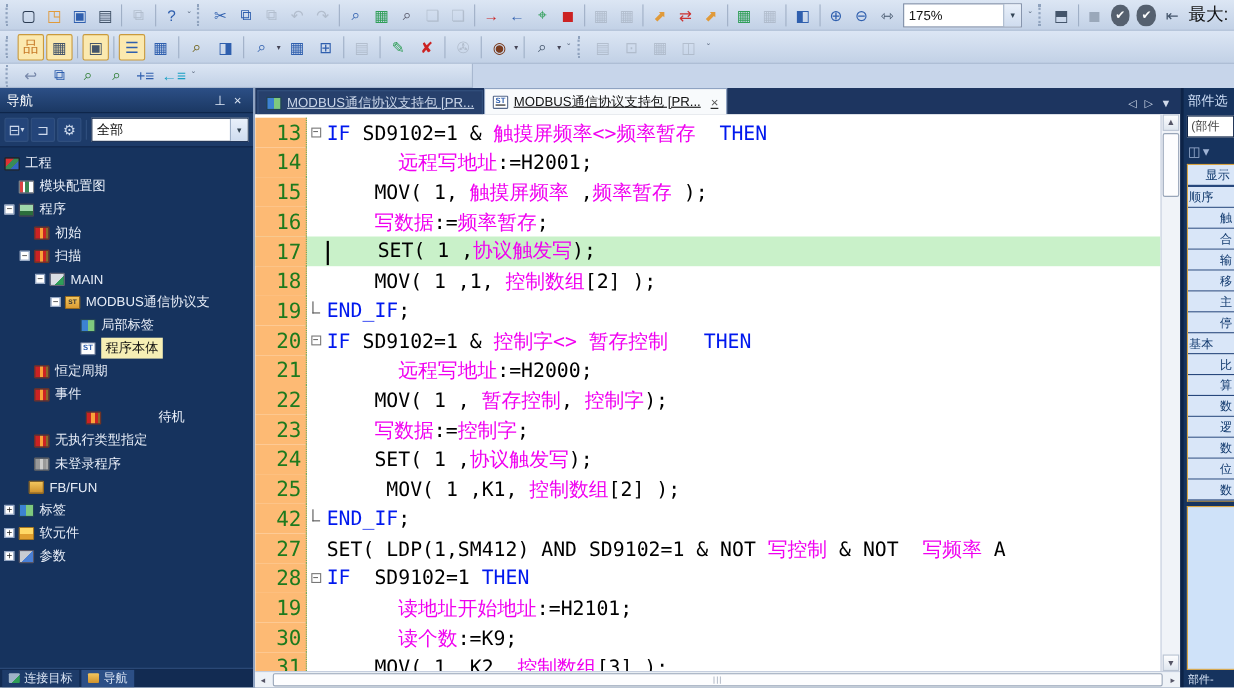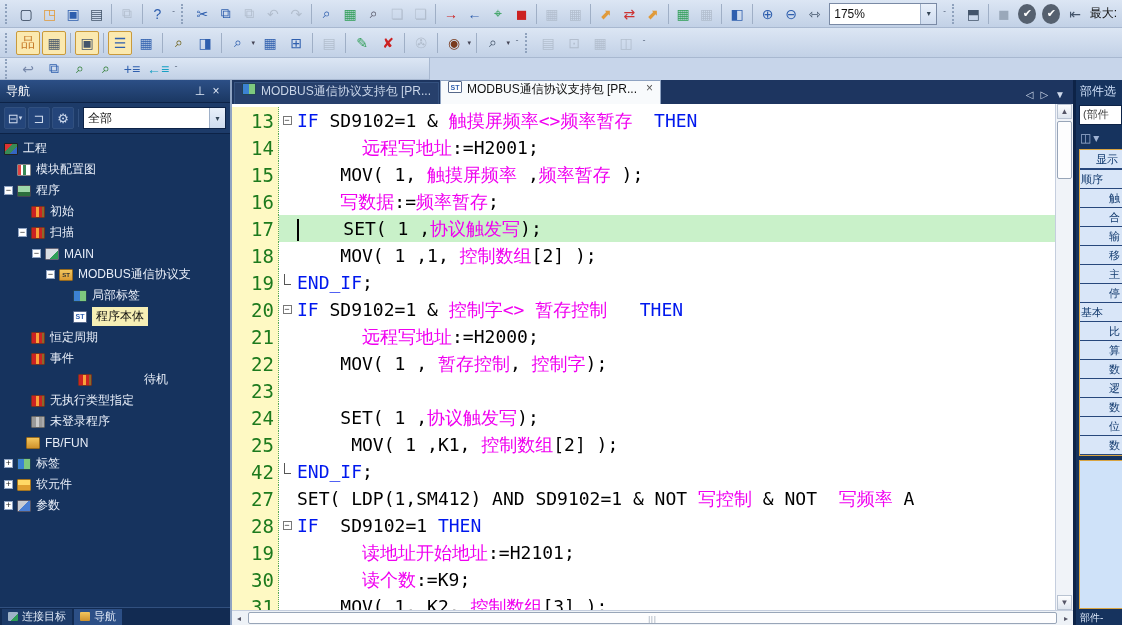--- a/index.html
+++ b/index.html
@@ -18,21 +18,21 @@
   .tbi.pressed{background:#fbe9af;border-color:#c99a3c;}
   .tbi .arr{position:absolute;right:-6px;top:7px;font-size:7px;color:#445;}
   .tbi.hasarr{margin-right:7px;}
   .tbsep{width:1px;height:20px;background:#9fafc6;margin:0 3px;}
   .tbgrip{width:5px;height:20px;border-left:2px dotted #8fa2bd;margin:0 3px;}
   .tbovf{width:10px;font-size:8px;color:#44536b;display:flex;flex-direction:column;align-items:center;line-height:4px;}
   .combo{display:flex;align-items:center;background:#fff;border:1px solid #7a8aa5;height:20px;margin:0 3px;gap:34px;}
   .combo .cval{width:48px;padding:0 4px;font-size:12px;color:#111;}
   .combo .cbtn{width:15px;height:100%;background:linear-gradient(180deg,#e9f0fa,#cfdcef);
                border-left:1px solid #9fb0c8;font-size:8px;color:#345;display:flex;align-items:center;justify-content:center;}
-  .tblabel{font-size:12px;color:#111;padding:0 3px;white-space:nowrap;}
+  .tblabel{font-size:16px;color:#111;padding:0 3px;white-space:nowrap;}
   .circ{background:#55606f;border-radius:50%;color:#fff !important;font-size:11px;width:18px;height:18px;margin:1px 3px;}
   
   .main{display:flex;height:545px;}
   
   .nav{width:232px;background:#16335e;display:flex;flex-direction:column;box-sizing:border-box;border-right:2px solid #8fa3c2;}
   .nav-title{height:22px;display:flex;align-items:center;padding:0 6px;color:#fff;font-size:12px;
              background:linear-gradient(180deg,#2c4f86,#1b3863);border-bottom:1px solid #0d2347;}
   .nav-title .sp{flex:1;}
   .nav-title .wbtn{color:#dfe8f6;font-size:12px;width:16px;text-align:center;cursor:default;}
   .nav-toolbar{height:30px;display:flex;align-items:center;padding:0 4px;gap:2px;
@@ -65,32 +65,32 @@
   .ti-folder{background:linear-gradient(180deg,#f3c65e,#cf922c);border:1px solid #96691d;}
   .ti-device{background:linear-gradient(180deg,#ffd966 50%,#e0a030 50%);border:1px solid #a5751f;}
   .ti-param{background:linear-gradient(135deg,#c9ccd2 50%,#4a7fd4 50%);border:1px solid #556;}
   .nav-tabs{height:17px;display:flex;align-items:center;background:#122b52;border-top:1px solid #31507f;padding-left:2px;gap:2px;}
   .ntab{display:flex;align-items:center;height:16px;padding:0 6px;font-size:11px;color:#dfe8f6;background:#1d3b69;gap:4px;}
   .ntab.on{background:#2c4f86;}
   .ntab .mini{width:10px;height:9px;border-radius:1px;}
   
   .center{flex:1;display:flex;flex-direction:column;min-width:0;background:#fff;}
   .tabbar{height:24px;background:#1d3560;display:flex;align-items:flex-end;padding-left:2px;}
-  .tab{display:flex;align-items:flex-start;gap:5px;height:21px;padding:0 7px;font-size:12px;color:#c9d5e8;
-       background:#27406c;border:1px solid #34517f;border-bottom:none;margin-right:1px;white-space:nowrap;cursor:default;}
+  .tab{display:flex;align-items:center;gap:5px;height:21px;padding:0 7px;font-size:12px;color:#c9d5e8;
+       background:#27406c;border:1px solid #34517f;border-bottom:none;margin-right:1px;white-space:nowrap;cursor:default;text-decoration:underline;}
   .tab.active{background:#f8fafc;color:#111;height:23px;border-color:#8fa3c2;}
   .tab .tclose{color:#555;font-size:12px;margin-left:4px;}
   .tab .ticon{margin-right:0;}
   .tabarrows{margin-left:auto;display:flex;align-items:center;gap:7px;color:#cfd9ea;font-size:10px;padding:0 8px 4px 0;}
   .editor{flex:1;display:flex;min-height:0;background:#fff;}
   .code{flex:1;overflow:hidden;padding-top:3px;position:relative;}
   .code-line{height:27px;display:flex;align-items:center;}
   .gut{width:42px;flex:none;text-align:right;padding-right:4px;color:#1d7a1d;
        font:19px "DejaVu Sans Mono",monospace;border-right:1px dotted #5aa85a;height:100%;
-       display:flex;align-items:center;justify-content:flex-end;background:#fef9c3;}
+       display:flex;align-items:center;justify-content:flex-end;background:#fdba74;}
   .fold{width:16px;flex:none;display:flex;align-items:center;justify-content:center;height:100%;}
   .fbox{width:9px;height:9px;border:1px solid #777;background:#fff;color:#222;font-size:9px;line-height:7px;text-align:center;box-sizing:border-box;}
   .fend{width:6px;height:10px;border-left:1px solid #555;border-bottom:1px solid #555;margin-top:-6px;}
   .ct{white-space:pre;font:18px "DejaVu Sans Mono",monospace;color:#000;position:relative;padding-left:2px;}
   .code-line.hl{background:#c9f1c9;}
   .caret{display:inline-block;width:2px;height:22px;background:#000;vertical-align:middle;margin-right:1px;}
   .sk{color:#0018ee;} .sm{color:#f000f0;} .sn{color:#000;}
   .vscroll{width:17px;flex:none;background:#f0f3f8;border-left:1px solid #c5cede;display:flex;flex-direction:column;align-items:center;}
   .varr{width:15px;height:15px;display:flex;align-items:center;justify-content:center;font-size:8px;color:#556;
         background:linear-gradient(180deg,#fdfdfe,#dfe6ef);border:1px solid #b9c3d2;box-sizing:border-box;}
@@ -416,20 +416,21 @@
               <span class="ct"><span class="sn">      </span><span class="sm">远程写地址</span><span class="sn">:=H2000;</span></span>
             </div>
             <div class="code-line">
               <span class="gut">22</span>
               <span class="fold"></span>
               <span class="ct"><span class="sn">    MOV( 1 , </span><span class="sm">暂存控制</span><span class="sn">, </span><span class="sm">控制字</span><span class="sn">);</span></span>
             </div>
             <div class="code-line">
               <span class="gut">23</span>
               <span class="fold"></span>
+              <span class="ct"><span class="sn">    </span><span class="sm">写数据</span><span class="sn">:=</span><span class="sm">控制字</span><span class="sn">;</span></span>
             </div>
             <div class="code-line">
               <span class="gut">24</span>
               <span class="fold"></span>
               <span class="ct"><span class="sn">    SET( 1 ,</span><span class="sm">协议触发写</span><span class="sn">);</span></span>
             </div>
             <div class="code-line">
               <span class="gut">25</span>
               <span class="fold"></span>
               <span class="ct"><span class="sn">     MOV( 1 ,K1, </span><span class="sm">控制数组</span><span class="sn">[2] );</span></span>

